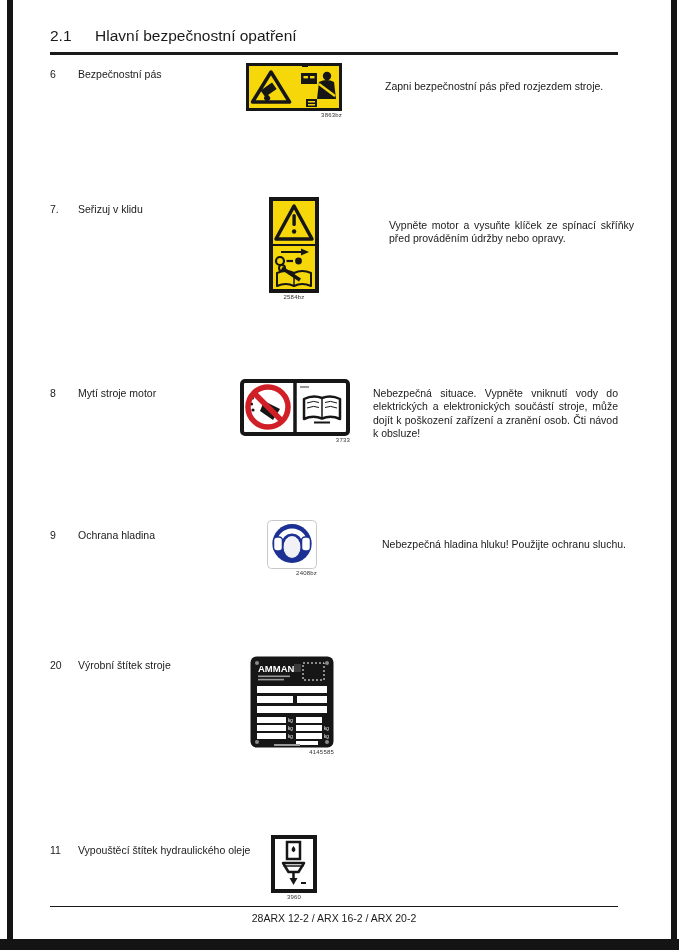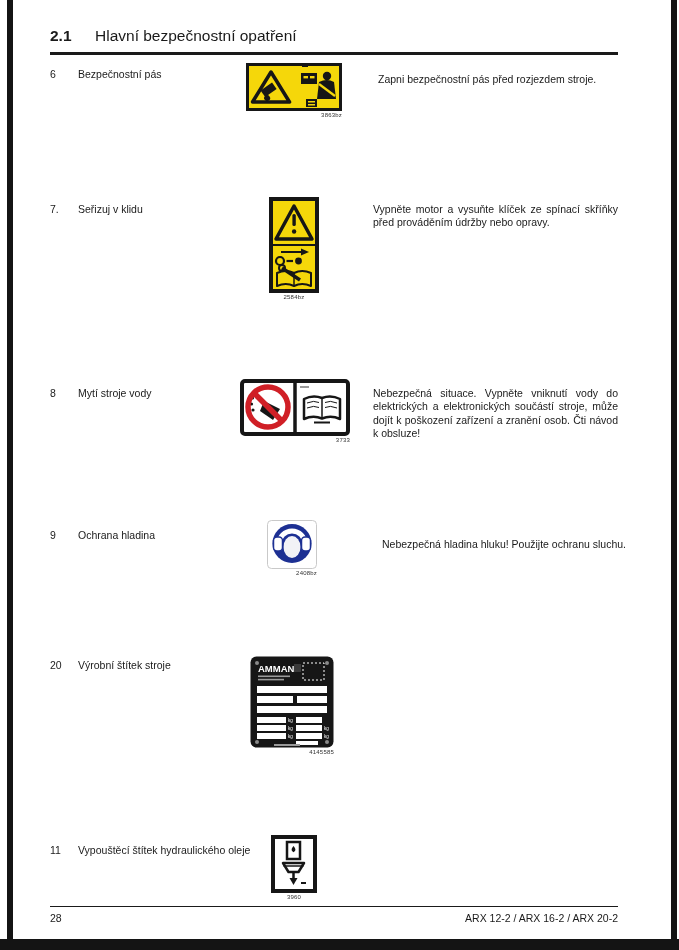--- a/index.html
+++ b/index.html
@@ -5,21 +5,21 @@
   html,body{margin:0;padding:0;background:#fff;}
   .page{position:relative;width:679px;height:950px;background:#fff;overflow:hidden;
         font-family:"Liberation Sans",sans-serif;color:#1a1a1a;}
   .scan-bar{position:absolute;background:#141414;}
   .bar-left{left:7px;top:0;width:6px;height:950px;}
   .bar-right{left:671px;top:0;width:6px;height:950px;}
   .bar-bottom{left:0;top:939px;width:679px;height:11px;}
 
   .header{position:absolute;left:50px;top:27px;width:568px;
           border-bottom:3px solid #1a1a1a;padding-bottom:7px;}
-  .header .sec-num{display:inline-block;width:45px;font-size:15.5px;font-weight:bold;}
+  .header .sec-num{display:inline-block;width:45px;font-size:15.5px;font-weight:normal;}
   .header .sec-title{font-size:15.5px;font-weight:normal;}
 
   .row{position:absolute;left:50px;width:568px;}
   .num{position:absolute;left:0;top:0;font-size:10.5px;}
   .label{position:absolute;left:28px;top:0;font-size:10.5px;}
   .desc{position:absolute;left:323px;top:0;width:245px;font-size:10.5px;
         line-height:13.4px;text-align:justify;}
   .picto{position:absolute;display:flex;flex-direction:column;}
   .picto svg{display:block;}
   .code{font-size:6px;color:#333;margin-top:1px;letter-spacing:.2px;}
@@ -28,21 +28,21 @@
 
   .r6{top:68px;}  .r6 .picto{left:196px;top:-5px;width:96px;}
   .r7{top:203px;} .r7 .picto{left:219px;top:-6px;width:50px;}
   .r8{top:387px;} .r8 .picto{left:190px;top:-8px;width:110px;}
   .r9{top:529px;} .r9 .picto{left:217px;top:-9px;width:50px;}
   .r10{top:659px;}.r10 .picto{left:200px;top:-3px;width:84px;}
   .r11{top:844px;}.r11 .picto{left:221px;top:-9px;width:46px;}
 
   .footer-rule{position:absolute;left:50px;top:906px;width:568px;border-top:1.5px solid #1a1a1a;}
   .footer{position:absolute;left:50px;top:912px;width:568px;display:flex;
-          justify-content:space-between;font-size:10.5px;}
+          justify-content:center;font-size:10.5px;}
 </style>
 </head>
 <body>
 
 <div class="page">
   <div class="scan-bar bar-left"></div>
   <div class="scan-bar bar-right"></div>
   <div class="scan-bar bar-bottom"></div>
 
   <div class="header">
@@ -66,21 +66,21 @@
         <rect x="64" y="13" width="4.5" height="2.4" fill="#f5d70a"></rect>
         <circle cx="81" cy="13" r="4.2" fill="#161616"></circle>
         <path d="M73 19 Q81 15 88 19 L90 36 L71 36 Z" fill="#161616"></path>
         <line x1="73" y1="21" x2="89" y2="33" stroke="#f5d70a" stroke-width="2.2"></line>
         <rect x="60" y="36" width="11" height="8" fill="#161616"></rect>
         <rect x="62" y="38" width="7" height="1.5" fill="#f5d70a"></rect>
         <rect x="62" y="41" width="7" height="1.5" fill="#f5d70a"></rect>
       </svg>
       <span class="code right">3863bz</span>
     </div>
-    <p class="desc" style="margin:5px">Zapni bezpečnostní pás před rozjezdem stroje.</p>
+    <p class="desc" style="margin:12px">Zapni bezpečnostní pás před rozjezdem stroje.</p>
   </div>
 
   <div class="row r7">
     <span class="num">7.</span>
     <span class="label">Seřizuj v klidu</span>
     <div class="picto">
       <svg width="50" height="96" viewBox="0 0 50 96">
         <rect x="2" y="2" width="46" height="92" fill="#f5d70a" stroke="#161616" stroke-width="4"></rect>
         <path d="M25 9 L43 42 L7 42 Z" fill="none" stroke="#161616" stroke-width="3.5" stroke-linejoin="round"></path>
         <rect x="23.4" y="17" width="3.4" height="12" rx="1.6" fill="#161616"></rect>
@@ -91,26 +91,26 @@
         <circle cx="11" cy="64" r="4" fill="none" stroke="#161616" stroke-width="2.2"></circle>
         <line x1="17.5" y1="64" x2="24" y2="64" stroke="#161616" stroke-width="2.2"></line>
         <circle cx="29.5" cy="64" r="3.4" fill="#161616"></circle>
         <line x1="13" y1="71" x2="31" y2="83" stroke="#161616" stroke-width="3.5"></line>
         <circle cx="13" cy="71" r="3" fill="none" stroke="#161616" stroke-width="2"></circle>
         <path d="M8 76 Q17 72 25 76 Q33 72 42 76 L42 89 Q33 85 25 89 Q17 85 8 89 Z" fill="none" stroke="#161616" stroke-width="2" stroke-linejoin="round"></path>
         <line x1="25" y1="76" x2="25" y2="89" stroke="#161616" stroke-width="1.5"></line>
       </svg>
       <span class="code center">2584bz</span>
     </div>
-    <p class="desc" style="margin:0">Vypněte motor a vysuňte klíček ze spínací skříňky před prováděním údržby nebo opravy.</p>
+    <p class="desc" style="margin:16px">Vypněte motor a vysuňte klíček ze spínací skříňky před prováděním údržby nebo opravy.</p>
   </div>
 
   <div class="row r8">
     <span class="num">8</span>
-    <span class="label">Mytí stroje vody</span>
+    <span class="label">Mytí stroje motor</span>
     <div class="picto">
       <svg width="110" height="57" viewBox="0 0 110 57">
         <rect x="2" y="2" width="106" height="53" rx="3" fill="#ffffff" stroke="#161616" stroke-width="4"></rect>
         <line x1="55" y1="2" x2="55" y2="55" stroke="#161616" stroke-width="3.5"></line>
         <path d="M24 22 L40 30 L33 41 L20 32 Z" fill="#161616"></path>
         <circle cx="13" cy="31" r="1.6" fill="#161616"></circle>
         <circle cx="11.5" cy="25" r="1.6" fill="#161616"></circle>
         <circle cx="12.5" cy="19" r="1.6" fill="#161616"></circle>
         <circle cx="15.5" cy="13.5" r="1.6" fill="#161616"></circle>
         <circle cx="20" cy="9.5" r="1.6" fill="#161616"></circle>

